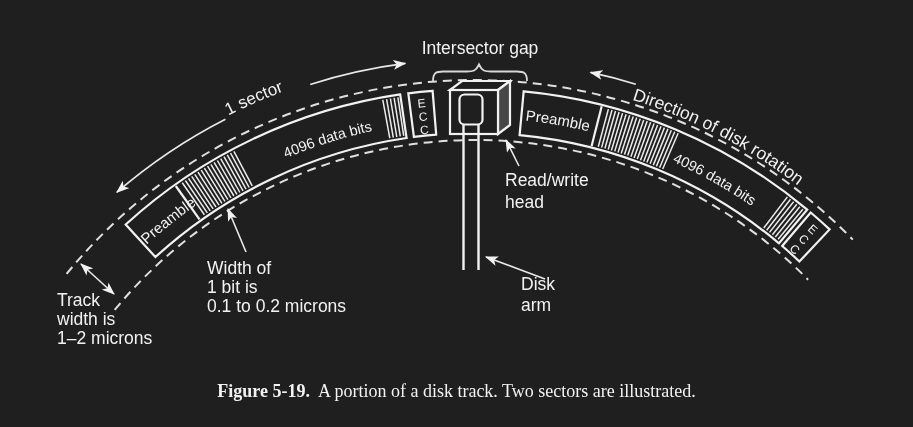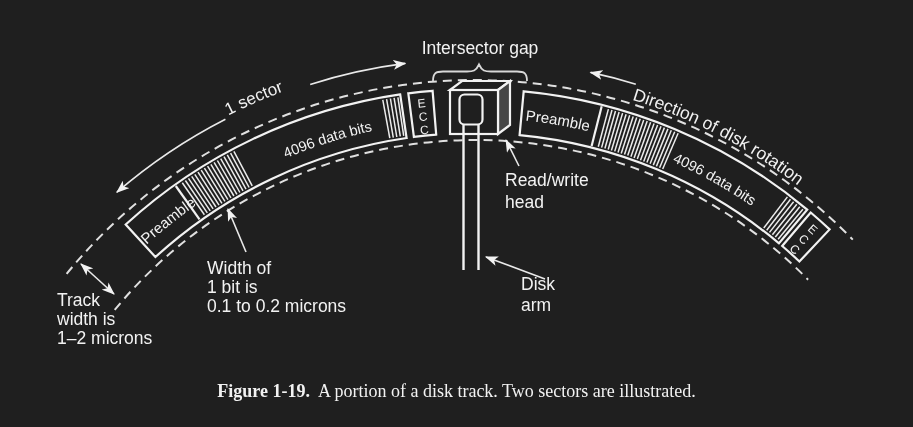--- a/index.html
+++ b/index.html
@@ -183,15 +183,15 @@
 
   <g>
     <path class="thinArrow" marker-start="url(#arrow)" marker-end="url(#arrow)" d="M 81 264 L 114 294"></path>
     <text class="lbl" x="57" y="306">Track</text>
     <text class="lbl" x="57" y="325">width is</text>
     <text class="lbl" x="57" y="344">1–2 microns</text>
   </g>
 </svg>
 
 <div class="caption">
-  <span class="num">Figure 1-19.</span><span class="txt">A portion of a disk track. Two sectors are illustrated.</span>
+  <span class="num">Figure 5-19.</span><span class="txt">A portion of a disk track. Two sectors are illustrated.</span>
 </div>
 </div>
 
 </body></html>

